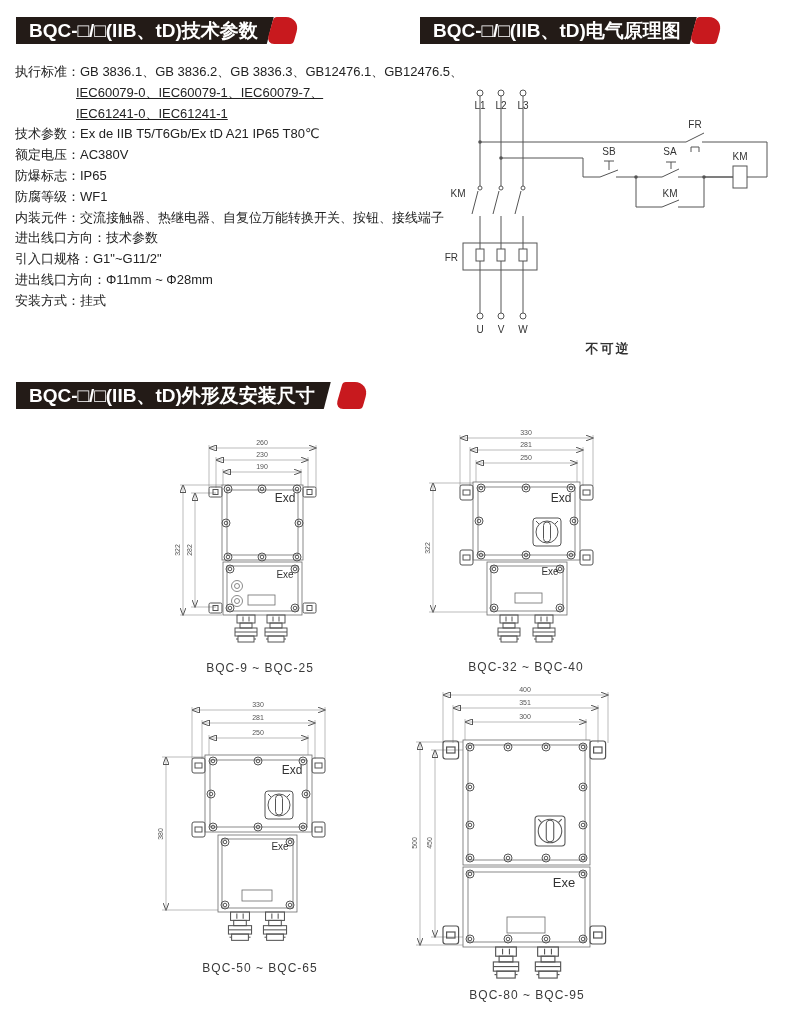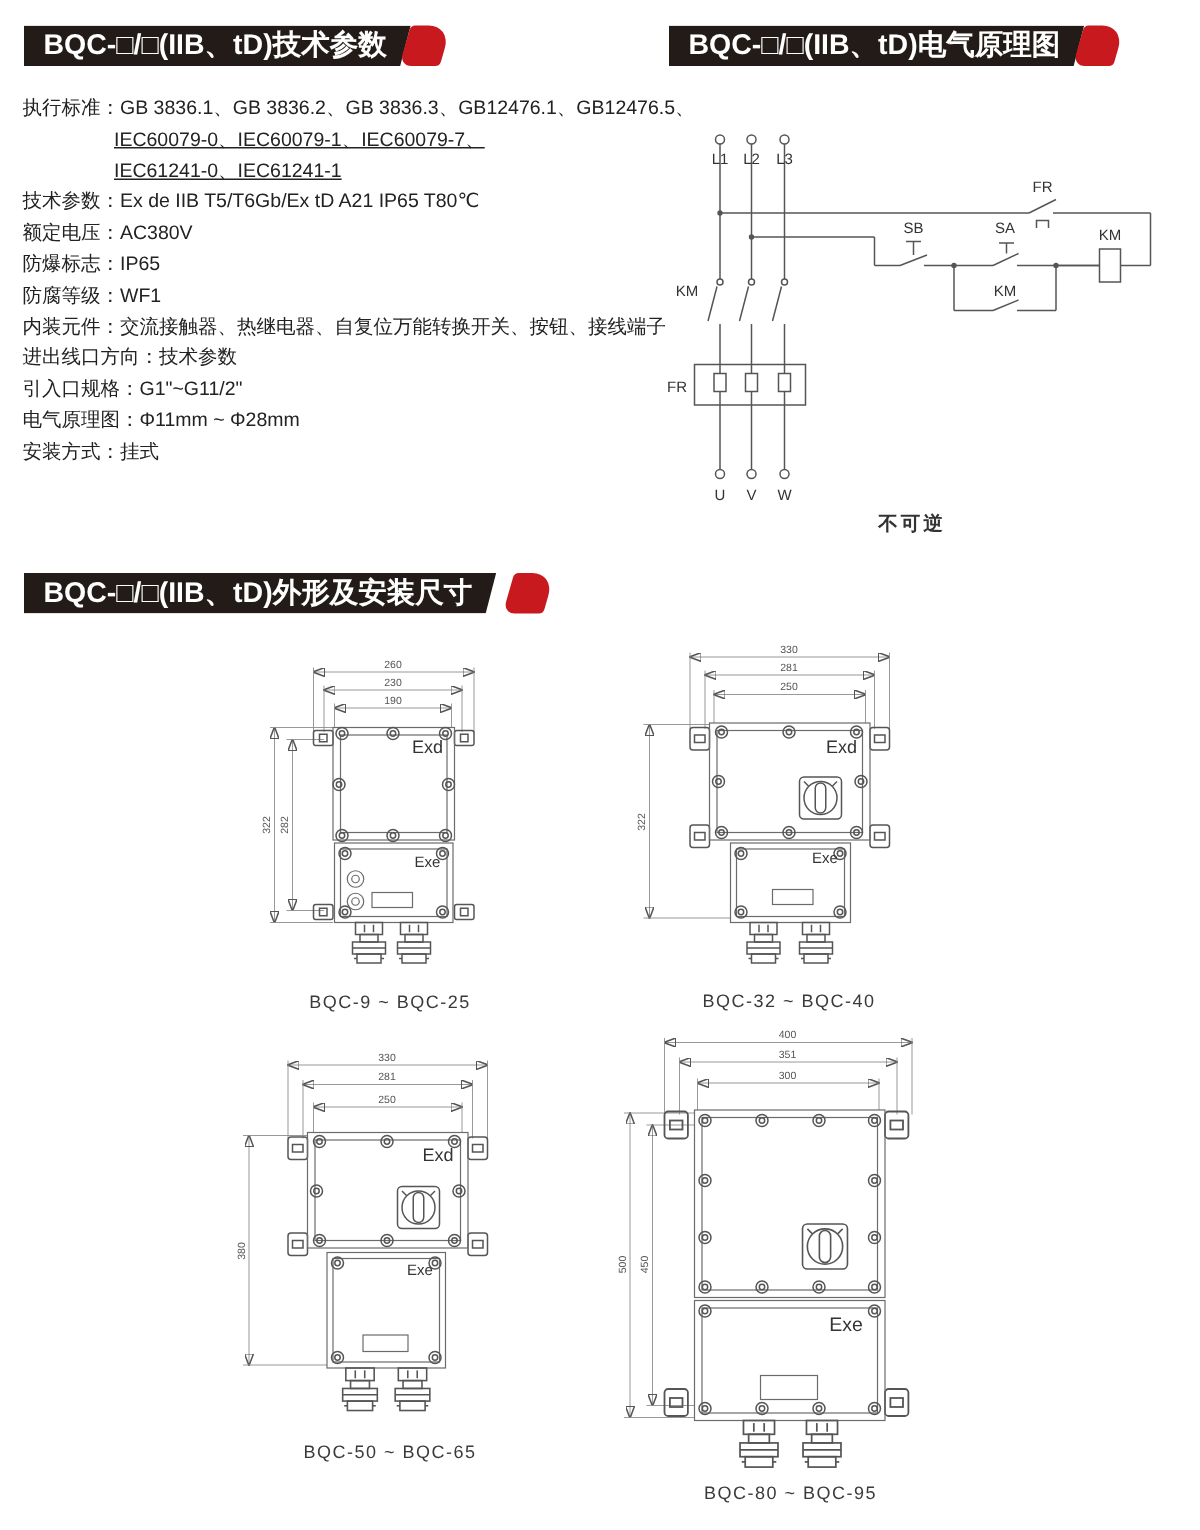--- a/index.html
+++ b/index.html
@@ -32,41 +32,41 @@
 </style>
 </head>
 <body>
 
 <div id="page">
 
   <div class="hdr" style="left:16px;top:17px;">
     <div class="hdr-bar">BQC-□/□(IIB、tD)技术参数</div>
     <div class="hdr-swoosh"></div>
   </div>
-  <div class="hdr" style="left:446px;top:17px;">
+  <div class="hdr" style="left:420px;top:17px;">
     <div class="hdr-bar">BQC-□/□(IIB、tD)电气原理图</div>
     <div class="hdr-swoosh"></div>
   </div>
   <div class="hdr" style="left:16px;top:382px;gap:12px;">
     <div class="hdr-bar">BQC-□/□(IIB、tD)外形及安装尺寸</div>
     <div class="hdr-swoosh"></div>
   </div>
 
   <div class="plist">
     <div class="pline">执行标准：GB 3836.1、GB 3836.2、GB 3836.3、GB12476.1、GB12476.5、</div>
     <div class="pline indent">IEC60079-0、IEC60079-1、IEC60079-7、</div>
     <div class="pline indent">IEC61241-0、IEC61241-1</div>
     <div class="pline">技术参数：Ex de IIB T5/T6Gb/Ex tD A21 IP65 T80℃</div>
     <div class="pline">额定电压：AC380V</div>
     <div class="pline">防爆标志：IP65</div>
     <div class="pline">防腐等级：WF1</div>
     <div class="pline">内装元件：交流接触器、热继电器、自复位万能转换开关、按钮、接线端子</div>
     <div class="pline">进出线口方向：技术参数</div>
     <div class="pline">引入口规格：G1"~G11/2"</div>
-    <div class="pline">电气原理图：Φ11mm ~ Φ28mm</div>
+    <div class="pline">进出线口方向：Φ11mm ~ Φ28mm</div>
     <div class="pline">安装方式：挂式</div>
   </div>
 
   <svg class="abs sch" style="left:430px;top:60px;" width="370" height="310" viewBox="0 0 370 310">
     <defs>
       <marker id="arw" viewBox="0 0 8 6" markerWidth="8" markerHeight="6" refX="7.5" refY="3" orient="auto-start-reverse" markerUnits="userSpaceOnUse">
         <path d="M0,0 L8,3 L0,6 z" fill="#8d8d8d" stroke="none"></path>
       </marker>
       <g id="boltS">
           <circle r="4"></circle>

